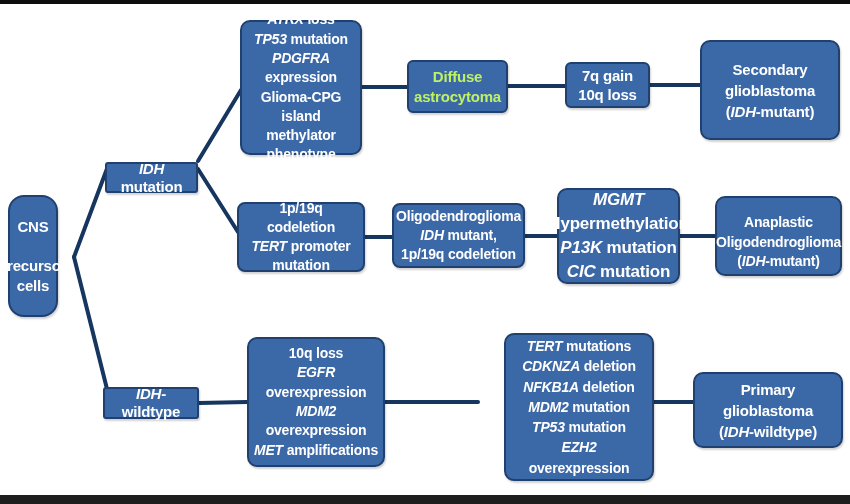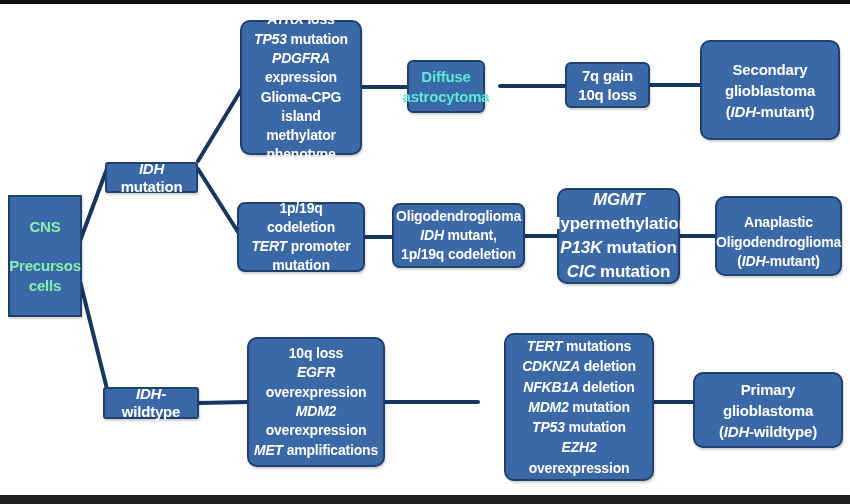--- a/index.html
+++ b/index.html
@@ -63,21 +63,21 @@
       <line x1="650" y1="85" x2="700" y2="85" stroke="#16355f" stroke-width="4" stroke-linecap="round"></line>
       <line x1="365" y1="237" x2="392" y2="237" stroke="#16355f" stroke-width="4" stroke-linecap="round"></line>
       <line x1="525" y1="236" x2="557" y2="236" stroke="#16355f" stroke-width="4" stroke-linecap="round"></line>
       <line x1="680" y1="236" x2="715" y2="236" stroke="#16355f" stroke-width="4" stroke-linecap="round"></line>
       <line x1="199" y1="403" x2="247" y2="402" stroke="#16355f" stroke-width="4" stroke-linecap="round"></line>
       <line x1="385" y1="402" x2="478" y2="402" stroke="#16355f" stroke-width="4" stroke-linecap="round"></line>
       <line x1="628" y1="402" x2="693" y2="402" stroke="#16355f" stroke-width="4" stroke-linecap="round"></line>
     </svg>
   <div class="frame-top"></div>
   <div class="frame-bottom"></div>
-<div class="node" style="left: 8px; top: 195px; width: 74px; height: 122px; font-size: 15px; line-height: 1.3; border-radius: 0; background: rgb(59, 104, 167); border: 2px solid rgb(32, 64, 111); color: #86efac;">
+<div class="node" style="left: 8px; top: 195px; width: 50px; height: 122px; font-size: 15px; line-height: 1.3; border-radius: 16px; background: rgb(59, 104, 167); border: 2px solid rgb(32, 64, 111); color: #ffffff;">
       <div>
         <span class="line"><span>CNS</span></span>
         <span class="line"><span>&nbsp;</span></span>
         <span class="line"><span>Precursos</span></span>
         <span class="line"><span>cells</span></span>
       </div>
     </div>
     <div class="node" style="left: 105px; top: 162px; width: 93px; height: 31px; font-size: 15px; line-height: 1.2; border-radius: 3px; background: rgb(59, 104, 167); border: 2px solid rgb(32, 64, 111); color: rgb(255, 255, 255);">
       <div>
         <span class="line"><span class="it">IDH</span><span> mutation</span></span>
@@ -86,21 +86,21 @@
     <div class="node" style="left: 240px; top: 20px; width: 122px; height: 135px; font-size: 14px; line-height: 1.38; border-radius: 10px; background: rgb(59, 104, 167); border: 2px solid rgb(32, 64, 111); color: rgb(255, 255, 255);">
       <div>
         <span class="line"><span class="it">ATRX</span><span> loss</span></span>
         <span class="line"><span class="it">TP53</span><span> mutation</span></span>
         <span class="line"><span class="it">PDGFRA</span><span> expression</span></span>
         <span class="line"><span>Glioma-CPG island</span></span>
         <span class="line"><span>methylator</span></span>
         <span class="line"><span>phenotype</span></span>
       </div>
     </div>
-    <div class="node" style="left: 407px; top: 60px; width: 78px; height: 53px; font-size: 15px; line-height: 1.3; border-radius: 6px; background: rgb(59, 104, 167); border: 2px solid rgb(32, 64, 111); color: #5eead4;">
+    <div class="node" style="left: 407px; top: 60px; width: 101px; height: 53px; font-size: 15px; line-height: 1.3; border-radius: 6px; background: rgb(59, 104, 167); border: 2px solid rgb(32, 64, 111); color: #bef264;">
       <div>
         <span class="line"><span>Diffuse</span></span>
         <span class="line"><span>astrocytoma</span></span>
       </div>
     </div>
     <div class="node" style="left: 565px; top: 62px; width: 85px; height: 46px; font-size: 15px; line-height: 1.3; border-radius: 6px; background: rgb(59, 104, 167); border: 2px solid rgb(32, 64, 111); color: rgb(255, 255, 255);">
       <div>
         <span class="line"><span>7q gain</span></span>
         <span class="line"><span>10q loss</span></span>
       </div>

